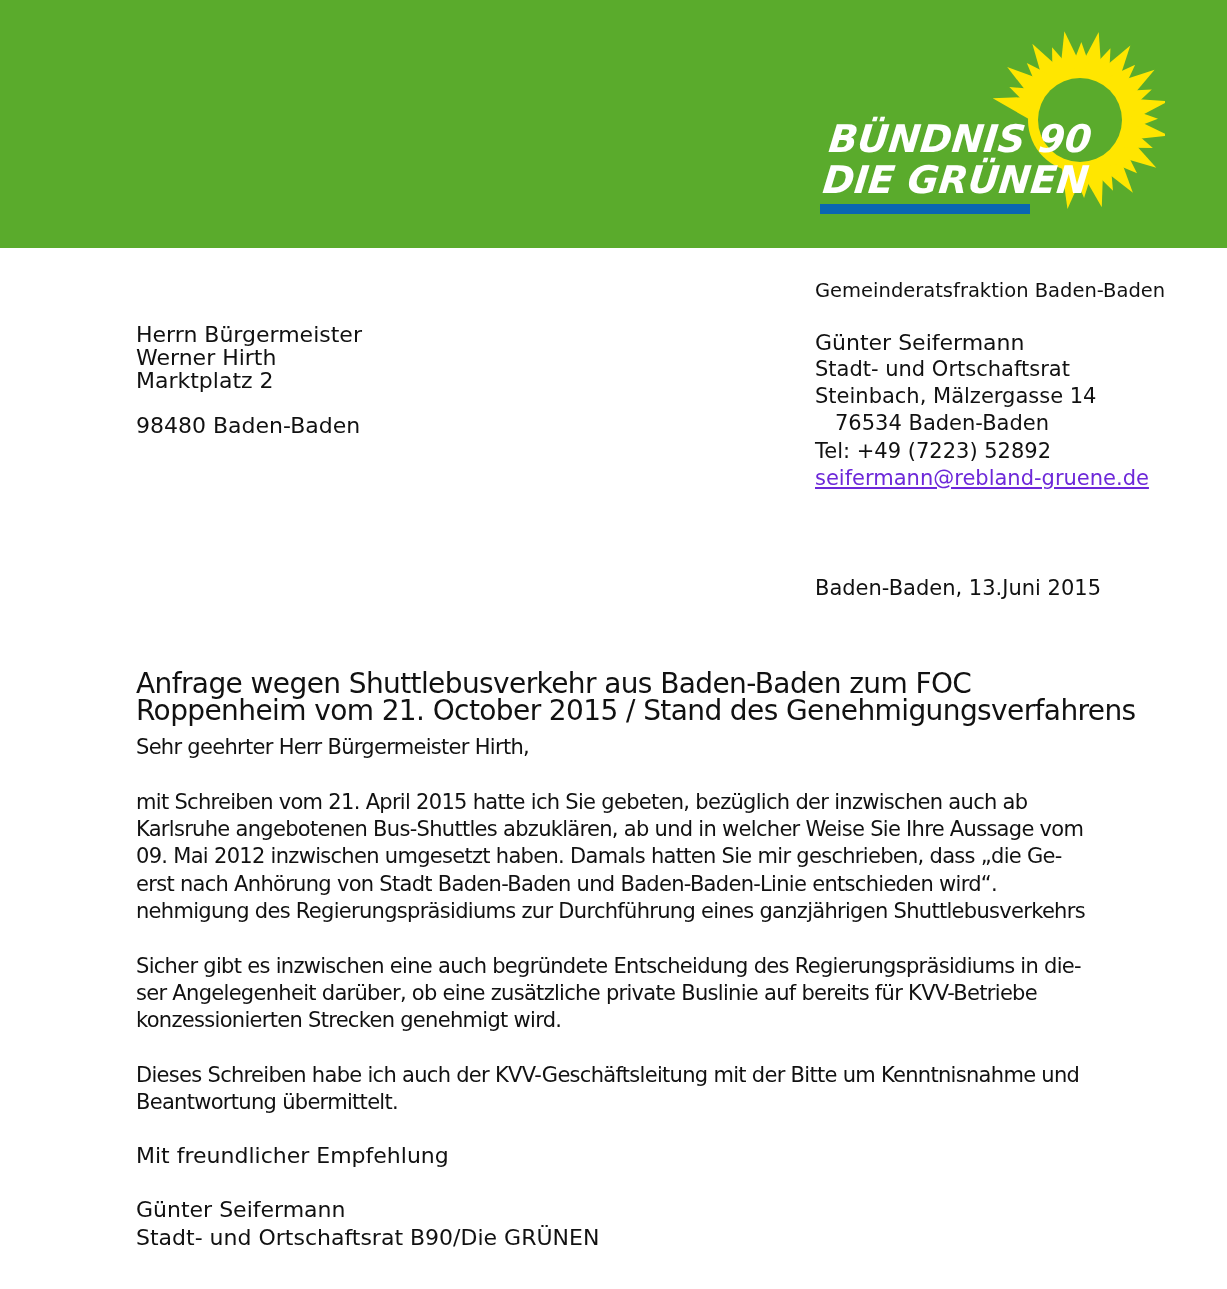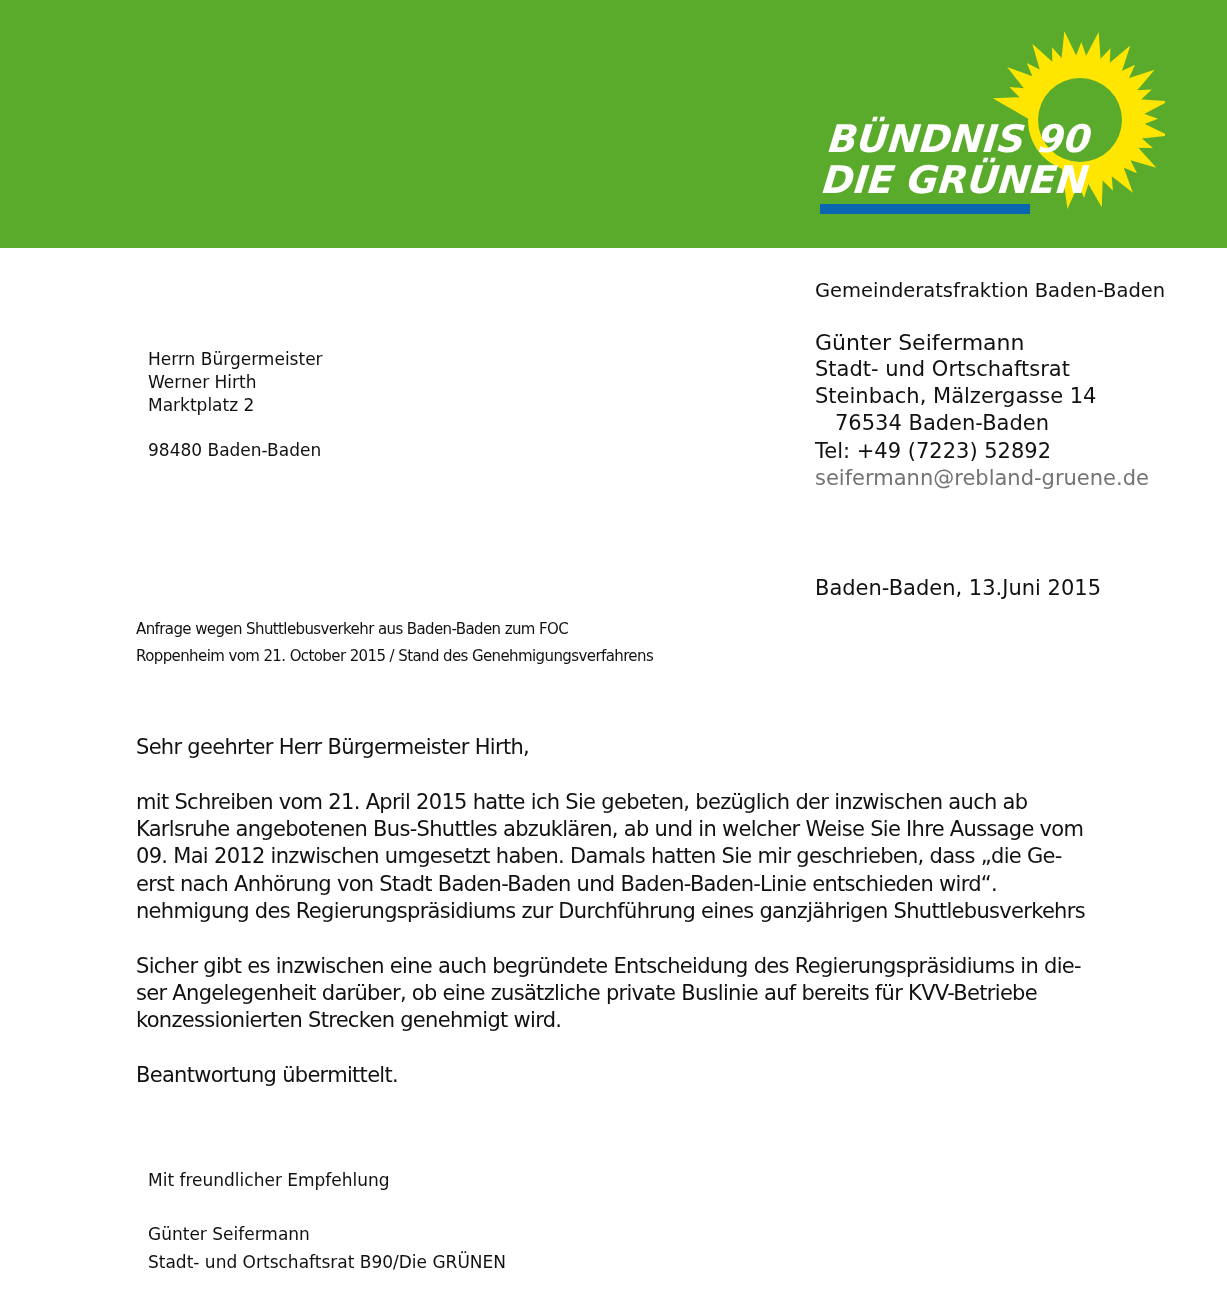--- a/index.html
+++ b/index.html
@@ -24,28 +24,28 @@
       position: absolute; left: 5px; top: 176px; width: 210px; height: 10px;
       background: #0a66b1;
     }
     .sunflower { position: absolute; left: 170px; top: 0; width: 180px; height: 185px; }
 
     .text { position: absolute; white-space: nowrap; font-size: 21px; line-height: 23px; }
     .sender { left: 815px; }
     .org { top: 279px; font-size: 19.5px; }
     .sender-name { top: 331px; font-size: 22px; }
     .sender-line { font-size: 21px; }
-    .email { color: #737373; }
+    .email { color: #6d28d9; text-decoration: underline; }
 
-    .recipient { left: 148px; font-size: 17px; margin-top: 25px; }
+    .recipient { left: 136px; font-size: 22px; }
 
     .date { left: 815px; top: 577px; font-size: 21px; }
 
     .subject {
-      position: absolute; left: 136px; top: 616px; font-size: 15px; line-height: 27px;
+      position: absolute; left: 136px; top: 670px; font-size: 28px; line-height: 27px;
       letter-spacing: -0.6px; white-space: nowrap;
     }
     .body-block {
       position: absolute; left: 136px; width: 960px; font-size: 21px; line-height: 27.2px;
       letter-spacing: -0.7px;
     }
     .body-block div { white-space: nowrap; }
   </style>
 </head>
 <body>
@@ -123,19 +123,20 @@
   <div>nehmigung des Regierungspräsidiums zur Durchführung eines ganzjährigen Shuttlebusverkehrs</div>
 </div>
 
 <div class="body-block" style="top:953px;">
   <div>Sicher gibt es inzwischen eine auch begründete Entscheidung des Regierungspräsidiums in die-</div>
   <div>ser Angelegenheit darüber, ob eine zusätzliche private Buslinie auf bereits für KVV-Betriebe</div>
   <div>konzessionierten Strecken genehmigt wird.</div>
 </div>
 
 <div class="body-block" style="top:1062px;">
+  <div>Dieses Schreiben habe ich auch der KVV-Geschäftsleitung mit der Bitte um Kenntnisnahme und</div>
   <div>Beantwortung übermittelt.</div>
 </div>
 
 <div class="text recipient" style="top:1144px;">Mit freundlicher Empfehlung</div>
 
 <div class="text recipient" style="top:1198px;">Günter Seifermann</div>
 <div class="text recipient" style="top:1226px;">Stadt- und Ortschaftsrat B90/Die GRÜNEN</div>
 
 </body></html>

